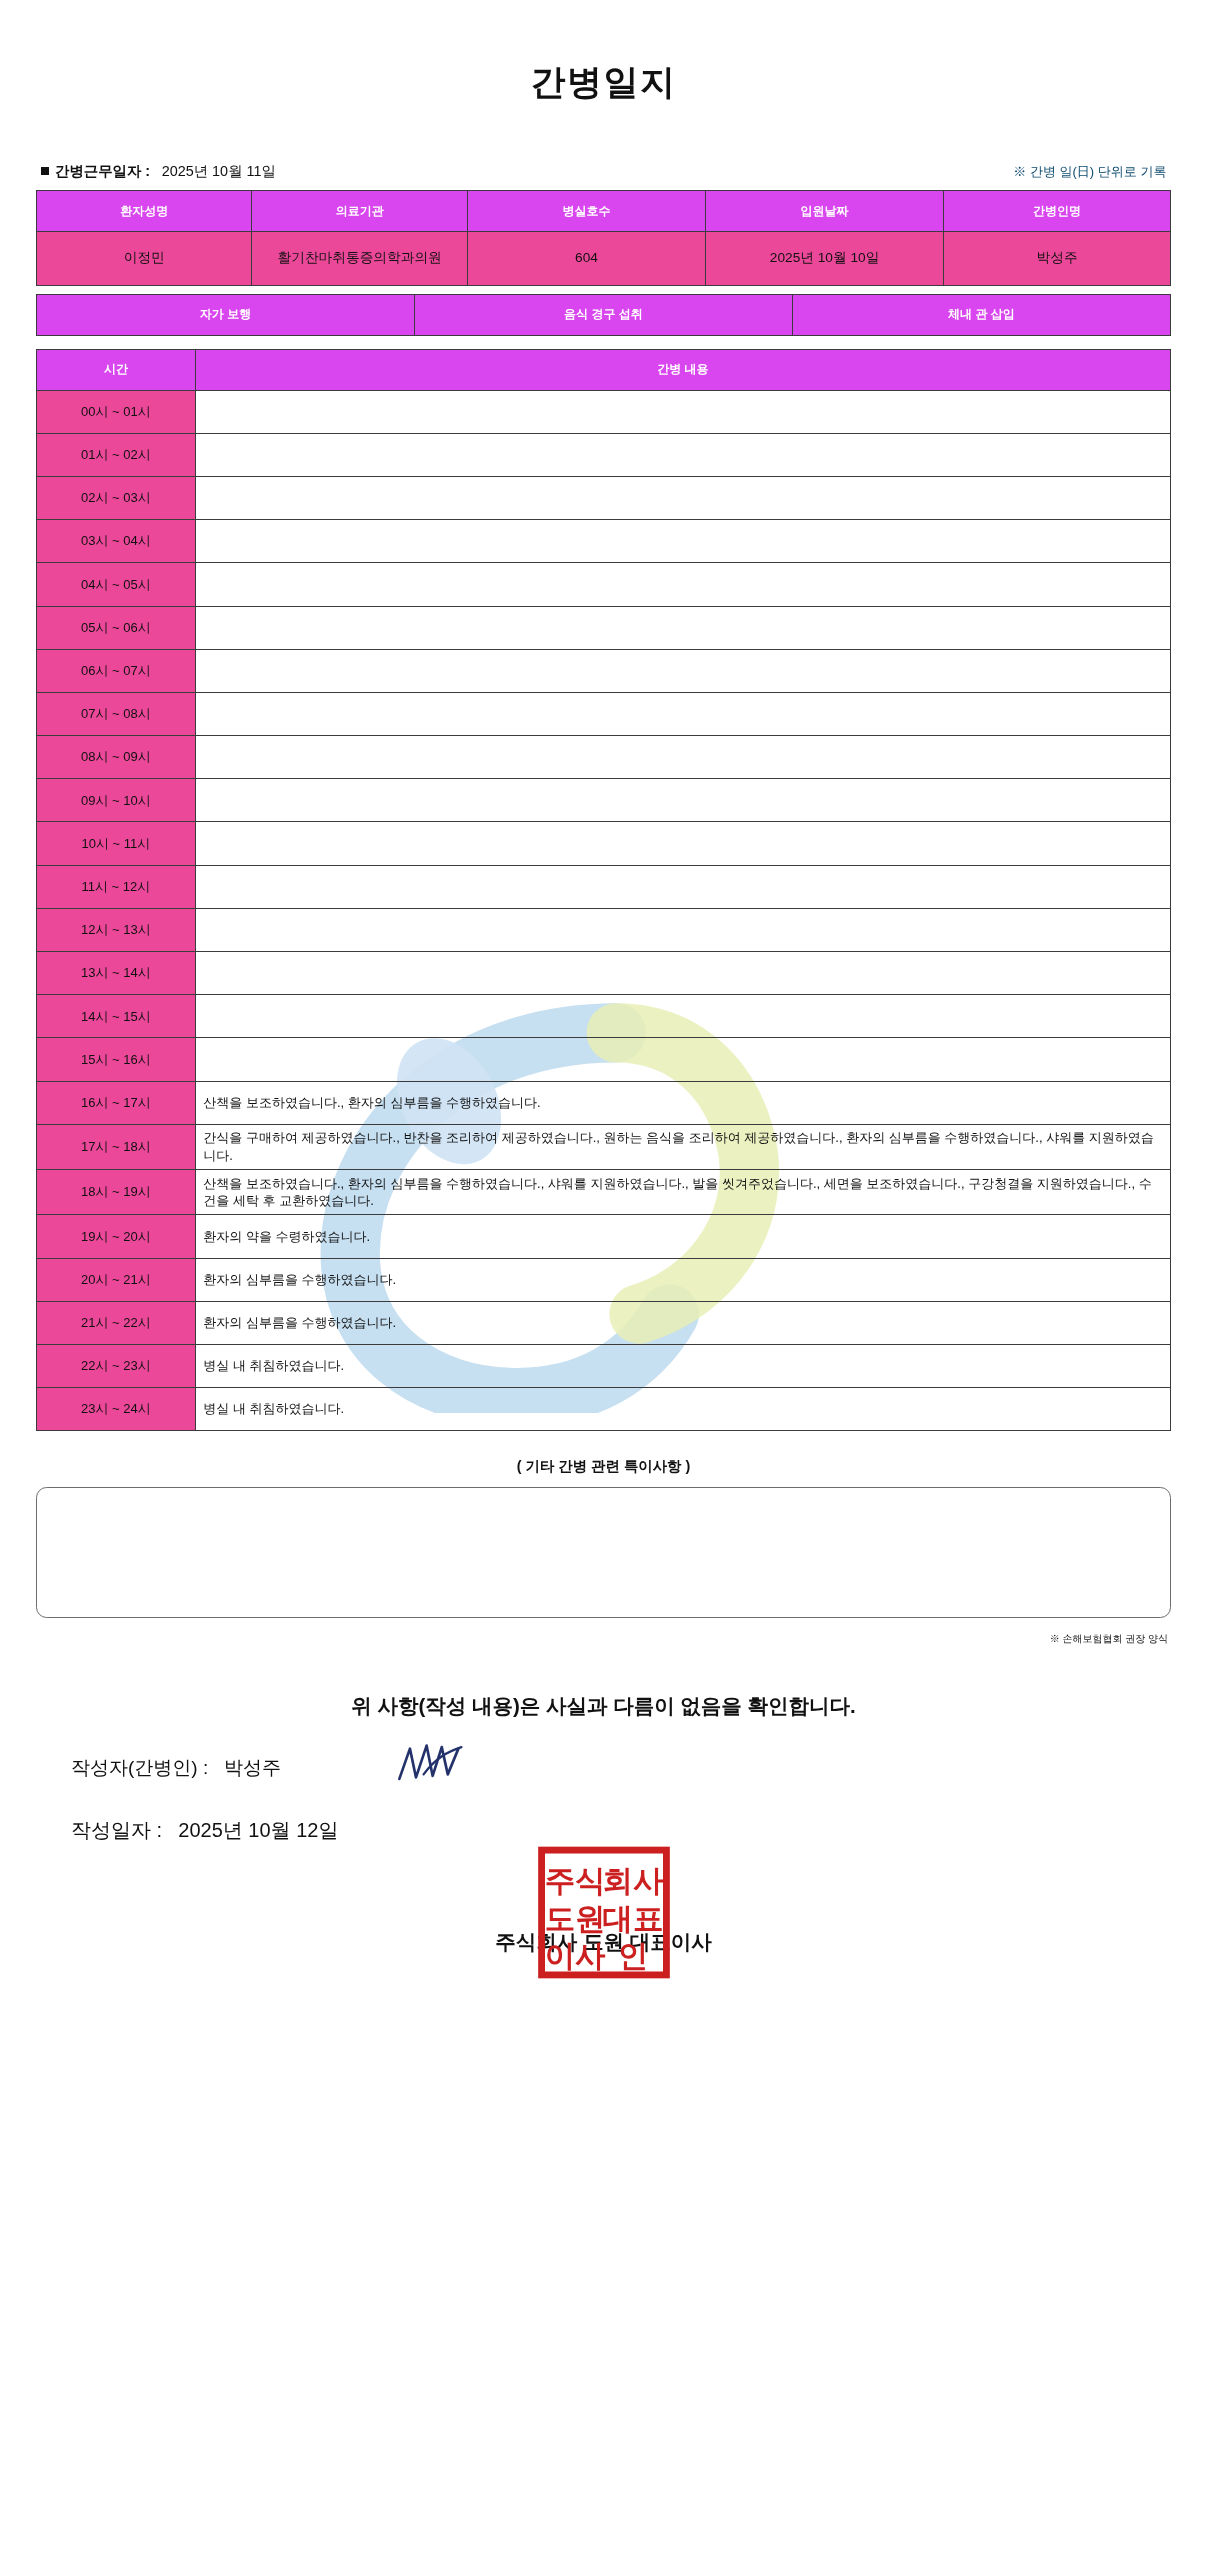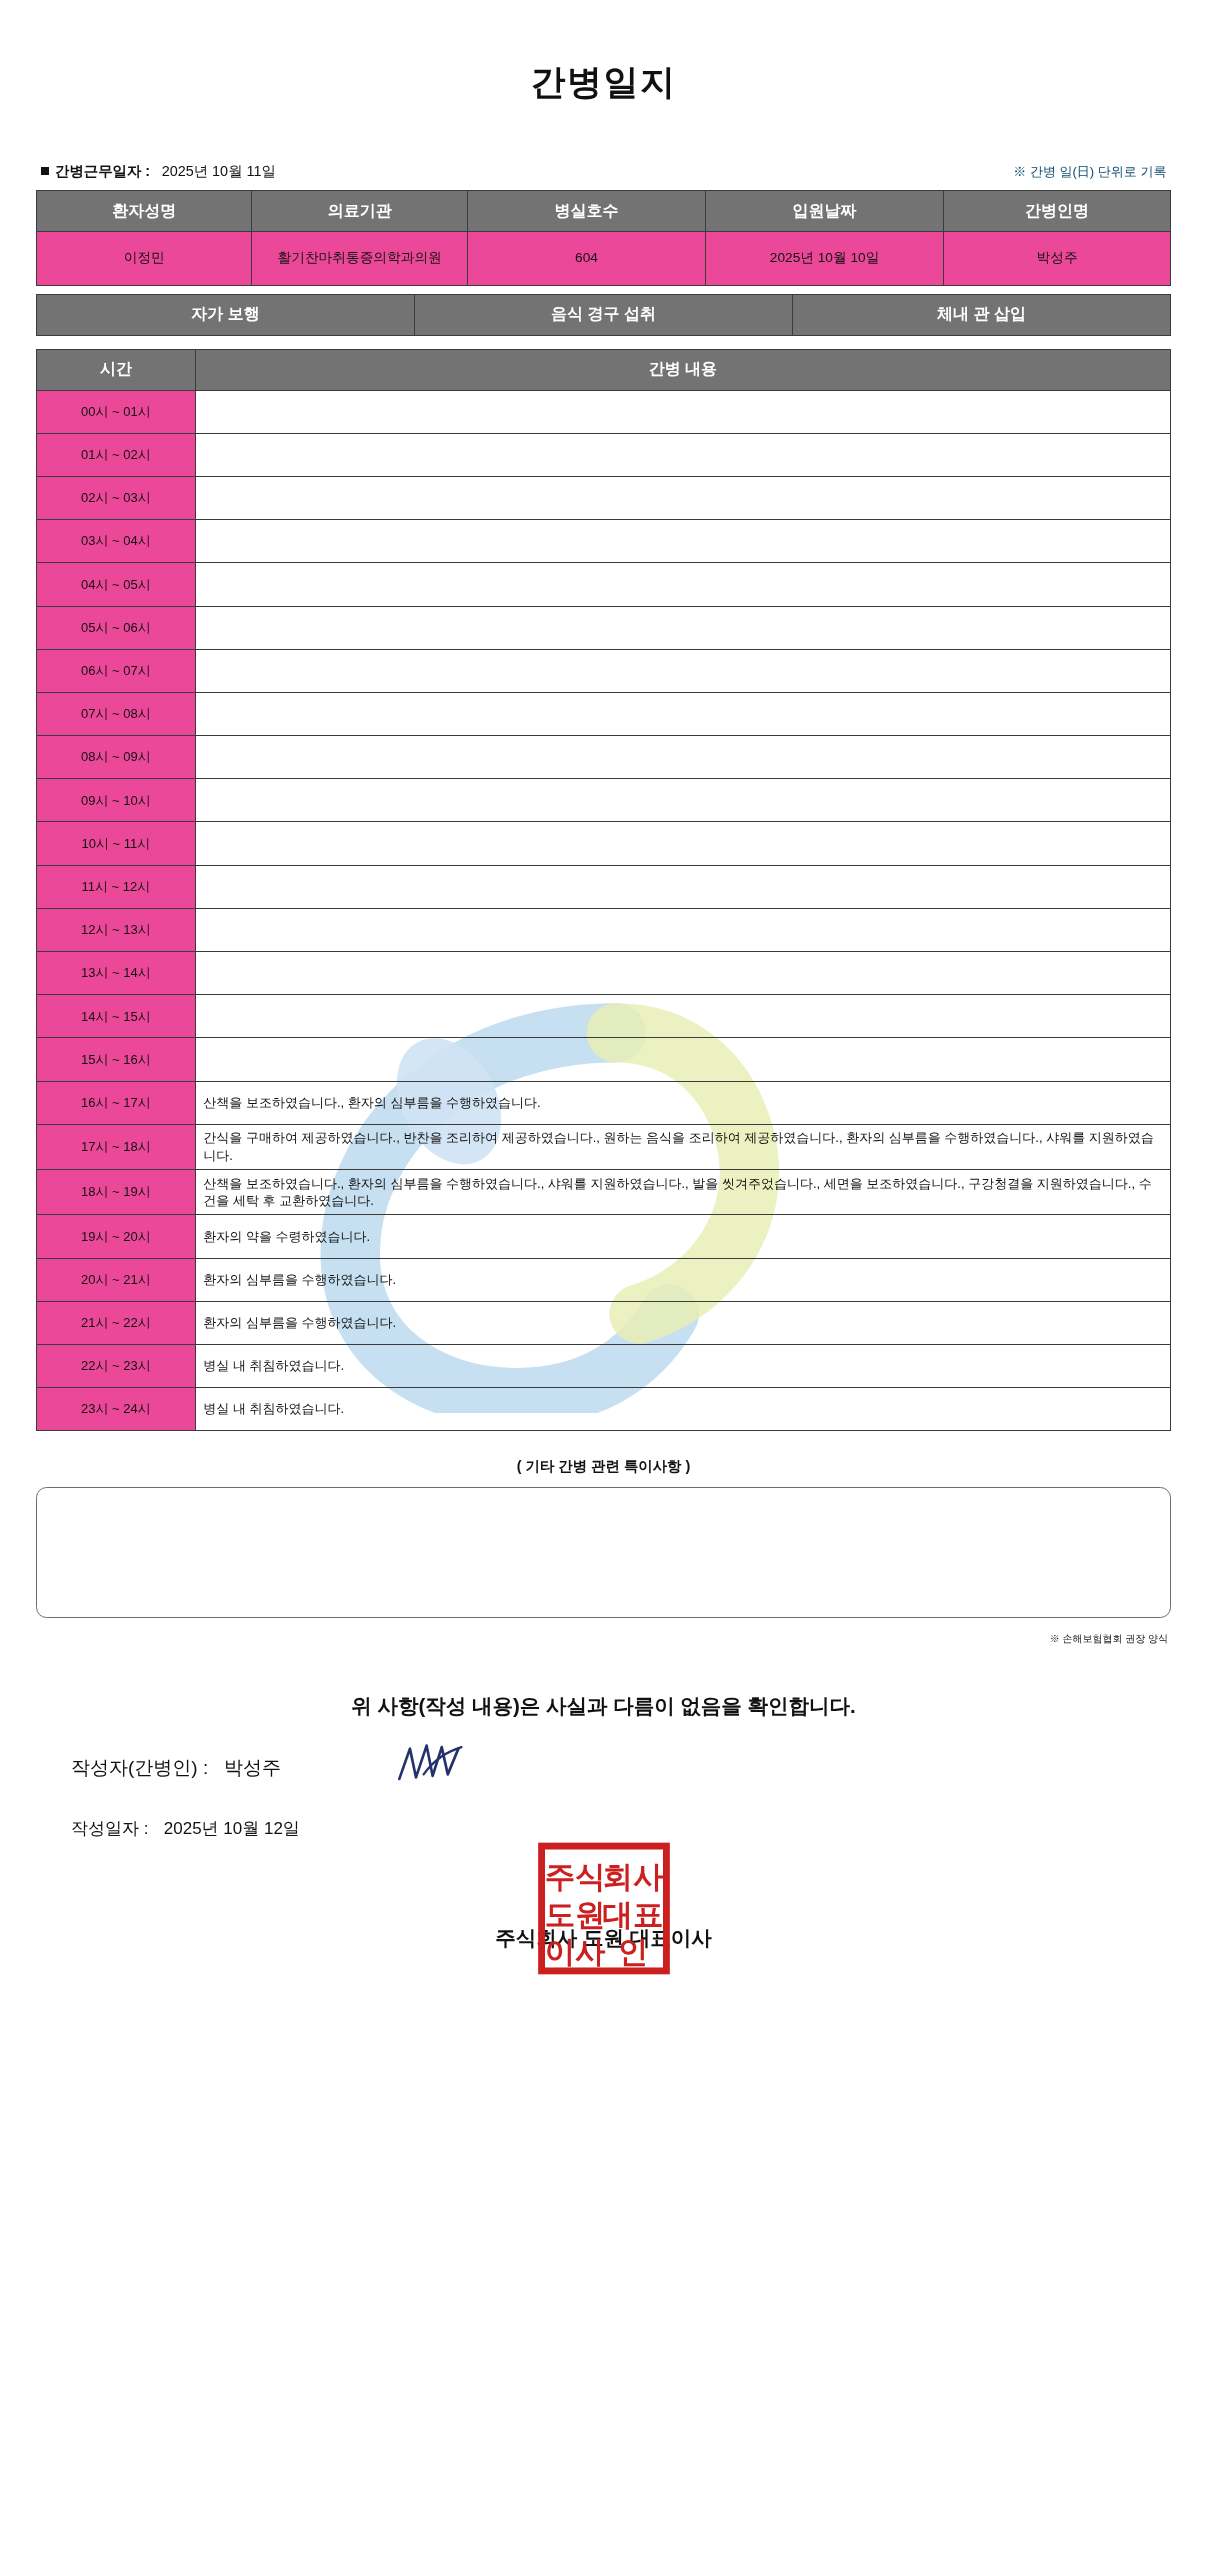--- a/index.html
+++ b/index.html
@@ -75,23 +75,23 @@
     table-layout: fixed;
   }
   .tbl-main { margin-top: 9px; }
 
   .tbl-main th, .tbl-main td,
   .tbl-sub th, .tbl-sub td,
   .tbl-hours th, .tbl-hours td {
     border: 0.8px solid #3b3b3b;
   }
   th {
-    background: #737373;
+    background: #d946ef;
     color: #ffffff;
-    font-size: 16px;
+    font-size: 12px;
     font-weight: bold;
     height: 38px;
     text-align: center;
   }
   td {
     background: #ec4899;
     font-size: 13.7px;
     text-align: center;
     height: 47px;
     padding: 3px 6px;
@@ -153,21 +153,21 @@
   .sign-line .label { font-weight: normal; }
   .sign-line .value { margin-left: 10.6px; }
   .signature {
     position: absolute;
     left: 357px;
     top: -20px;
     width: 99px;
     height: 53px;
   }
   .date-line {
-    font-size: 17px;
+    font-size: 20px;
     margin-top: 27px;
     padding-left: 35px;
   }
 
   .company {
     text-align: center;
     font-size: 20.5px;
     font-weight: bold;
     margin-top: 84px;
     position: relative;

